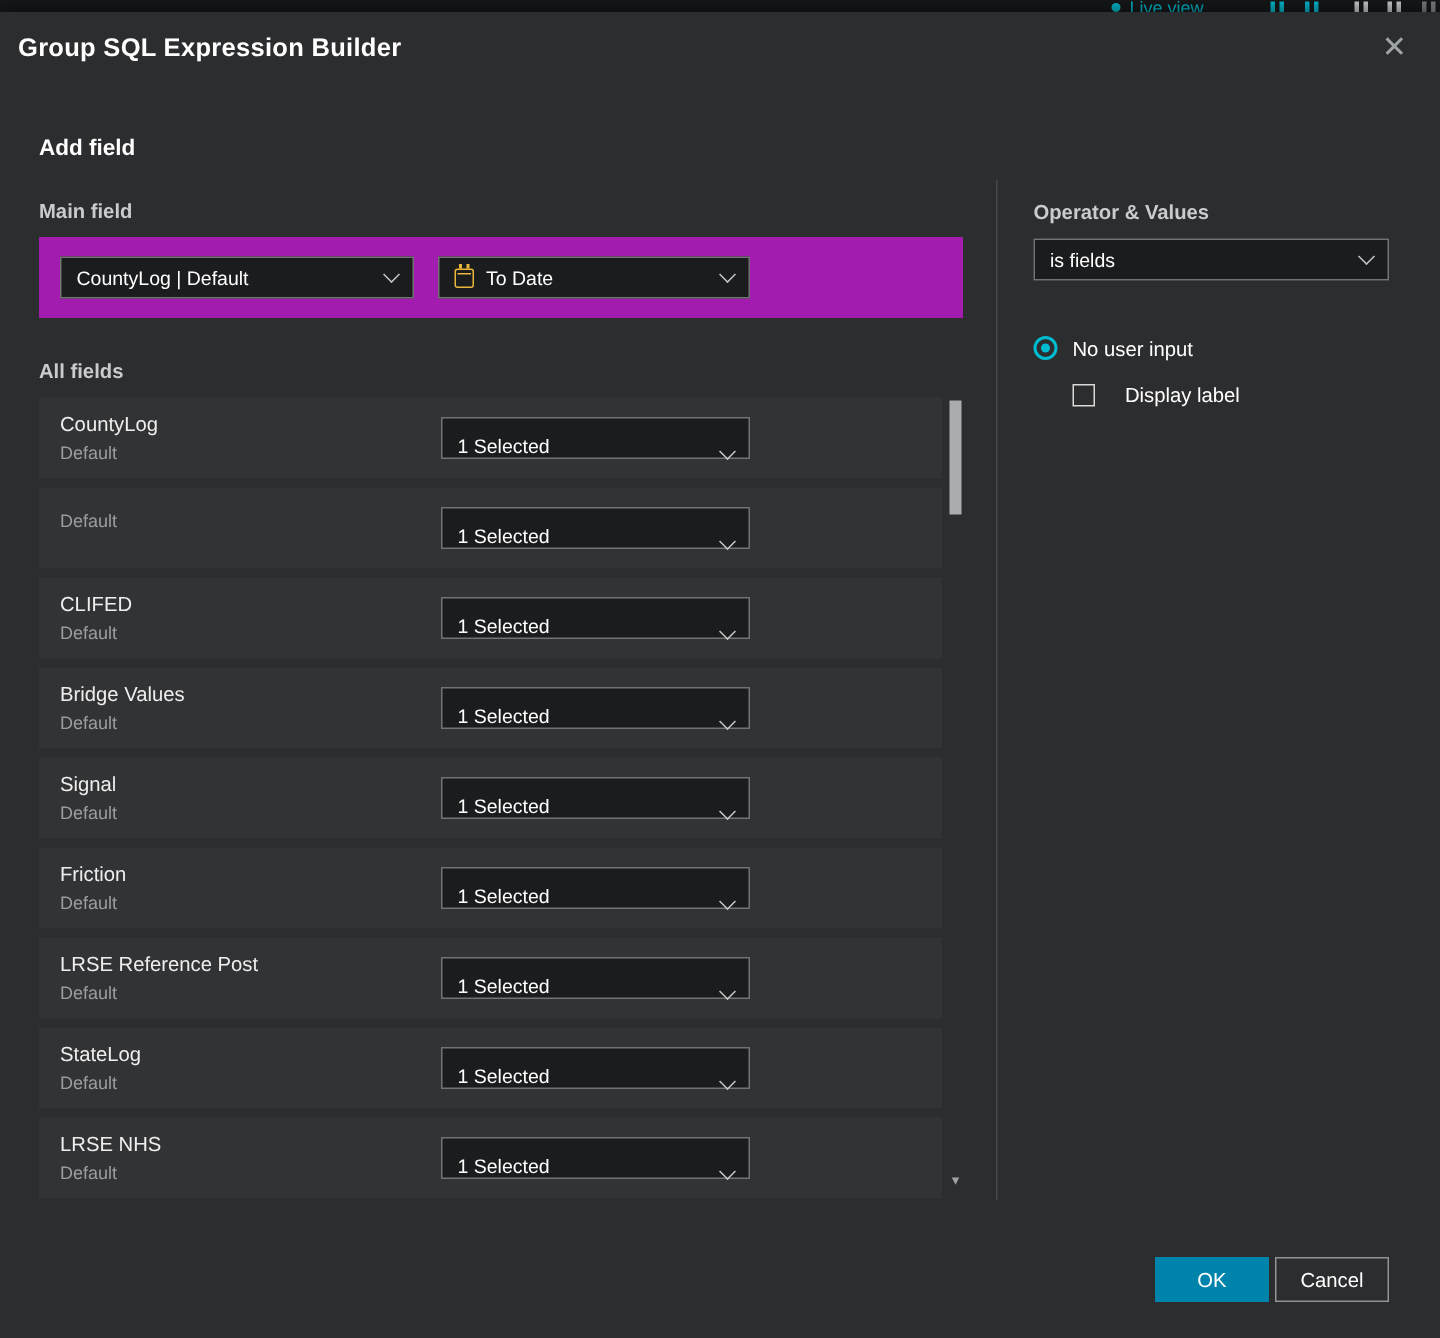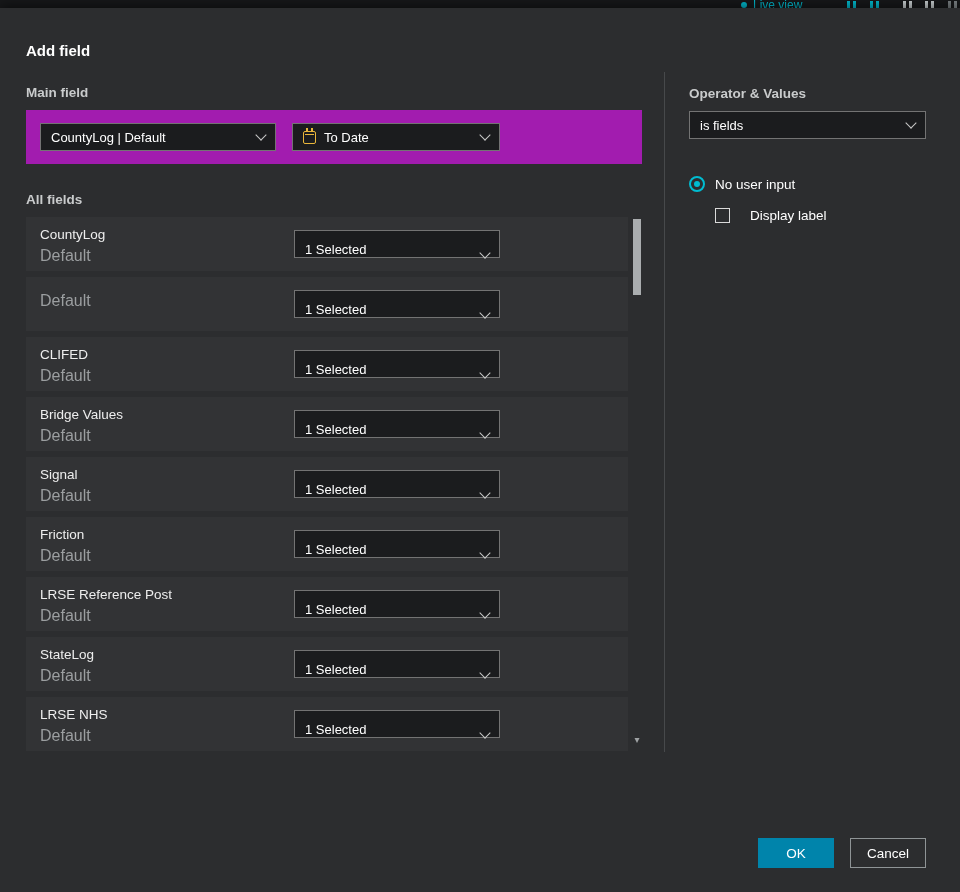--- a/index.html
+++ b/index.html
@@ -45,40 +45,40 @@
   .cal{width:13px;height:13px;border:1.5px solid var(--cal);border-radius:2px;position:relative;
     margin-right:8px;flex:none;box-sizing:border-box;}
   .cal::before{content:"";position:absolute;left:1px;right:1px;top:2px;height:1.5px;background:var(--cal);}
   .cal::after{content:"";position:absolute;top:-4px;left:2px;width:2px;height:3px;background:var(--cal);
     box-shadow:5px 0 0 var(--cal);}
   .list-wrap{display:flex;}
   .rows{flex:1;}
   .field-row{height:54px;background:#323335;margin-bottom:6px;position:relative;
     box-sizing:border-box;padding:10px 0 0 14px;}
   .row-name{font-size:13.5px;color:#eeeeee;}
-  .row-sub{font-size:16px;color:#9b9ea0;margin-top:5px;}
+  .row-sub{font-size:12px;color:#9b9ea0;margin-top:5px;}
   .field-row .dd-selected{position:absolute;left:268px;top:13px;width:206px;align-items:flex-end;}
   .scrollbar{width:10px;margin-left:4px;position:relative;flex:none;}
   .scroll-thumb{position:absolute;top:2px;left:1px;width:8px;height:76px;background:#aaadaf;cursor:pointer;}
   .scroll-arrow{position:absolute;bottom:12px;left:0;width:10px;color:#9fa2a4;font-size:10px;
     text-align:center;line-height:1;cursor:pointer;}
   .divider{width:1px;background:#47494b;margin:64px 24px 0 22px;height:680px;flex:none;}
   .right-col{flex:1;min-width:0;}
   .op-label{margin-top:78px;}
   .dd-operator{width:100%;}
   .radio-row{display:flex;align-items:center;gap:10px;margin-top:37px;cursor:pointer;}
   .radio{width:16px;height:16px;border:2px solid var(--accent);border-radius:50%;position:relative;
     box-sizing:border-box;flex:none;}
   .radio::after{content:"";position:absolute;top:3px;left:3px;right:3px;bottom:3px;border-radius:50%;
     background:var(--accent);}
   .opt-label{font-size:13.5px;color:#ffffff;}
   .check-row{display:flex;align-items:center;gap:20px;margin-top:16px;margin-left:26px;cursor:pointer;}
   .checkbox{width:15px;height:15px;border:1.5px solid #dadada;box-sizing:border-box;
     background:transparent;flex:none;}
-  .footer{position:absolute;right:34px;bottom:24px;display:flex;gap:16px;}
+  .footer{position:absolute;right:34px;bottom:24px;display:flex;gap:4px;}
   .btn{min-width:76px;height:30px;font-size:13.5px;font-family:"Liberation Sans",sans-serif;
     display:flex;align-items:center;justify-content:center;border:none;cursor:pointer;padding:0 14px;
     box-sizing:border-box;}
   .btn-ok{background:var(--primary);color:#ffffff;}
   .btn-cancel{background:transparent;border:1px solid #8f9496;color:#ffffff;}
 </style>
 </head>
 <body>
 
 <div class="screen">
@@ -104,20 +104,24 @@
       <i class="bar w" style="height:11px"></i>
         <i class="bar w" style="height:11px"></i>
     </div>
     <div class="tb-icon" style="left:948px">
       <i class="bar g" style="height:11px"></i>
         <i class="bar g" style="height:11px"></i>
     </div>
   </div>
 
   <div class="dialog">
+    <div class="title-row">
+      <h1>Group SQL Expression Builder</h1>
+      <div class="close">✕</div>
+    </div>
 
     <div class="dialog-body">
 
       <div class="left-col">
         <h2 class="add-fields">Add field</h2>
 
         <div class="section-label">Main field</div>
         <div class="main-field-box">
           <div class="dd dd-field">
             <span>CountyLog | Default</span>

